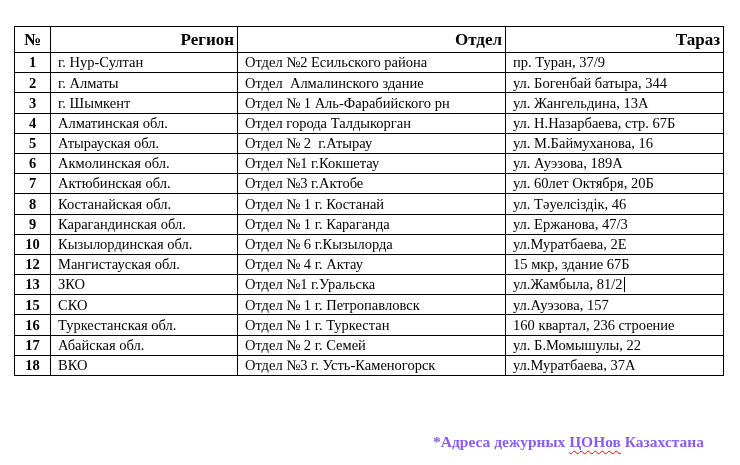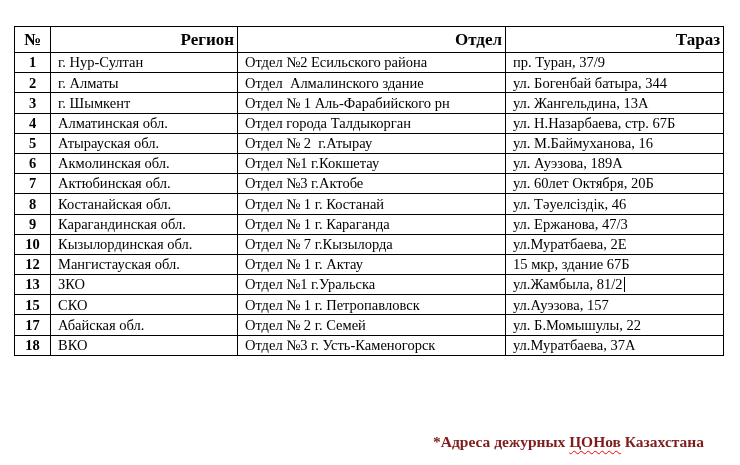--- a/index.html
+++ b/index.html
@@ -64,21 +64,21 @@
     background: #000000;
     vertical-align: text-bottom;
     margin-left: 1px;
   }
   .footnote {
     position: absolute;
     top: 433px;
     right: 36px;
     font-size: 15.5px;
     font-weight: bold;
-    color: #7f1d1d;
+    color: #8b5cf6;
     white-space: pre;
   }
   .misspelled {
     text-decoration: underline wavy #ff0000;
     text-decoration-thickness: 1px;
     text-underline-offset: 3px;
   }
 </style>
 </head>
 <body>
@@ -151,42 +151,48 @@
         </tr>
         <tr>
           <td class="num-col">9</td>
           <td>Карагандинская обл.</td>
           <td>Отдел № 1 г. Караганда</td>
           <td>ул. Ержанова, 47/3</td>
         </tr>
         <tr>
           <td class="num-col">10</td>
           <td>Кызылординская обл.</td>
-          <td>Отдел № 7 г.Кызылорда</td>
+          <td>Отдел № 6 г.Кызылорда</td>
           <td>ул.Муратбаева, 2Е</td>
         </tr>
         <tr>
           <td class="num-col">12</td>
           <td>Мангистауская обл.</td>
-          <td>Отдел № 1 г. Актау</td>
+          <td>Отдел № 4 г. Актау</td>
           <td>15 мкр, здание 67Б</td>
         </tr>
         <tr>
           <td class="num-col">13</td>
           <td>ЗКО</td>
           <td>Отдел №1 г.Уральска</td>
           <td>ул.Жамбыла, 81/2<span class="caret"></span></td>
         </tr>
         <tr>
           <td class="num-col">15</td>
           <td>СКО</td>
           <td>Отдел № 1 г. Петропавловск</td>
           <td>ул.Ауэзова, 157</td>
         </tr>
         <tr>
+          <td class="num-col">16</td>
+          <td>Туркестанская обл.</td>
+          <td>Отдел № 1 г. Туркестан</td>
+          <td>160 квартал, 236 строение</td>
+        </tr>
+        <tr>
           <td class="num-col">17</td>
           <td>Абайская обл.</td>
           <td>Отдел № 2 г. Семей</td>
           <td>ул. Б.Момышулы, 22</td>
         </tr>
         <tr>
           <td class="num-col">18</td>
           <td>ВКО</td>
           <td>Отдел №3 г. Усть-Каменогорск</td>
           <td>ул.Муратбаева, 37А</td>

